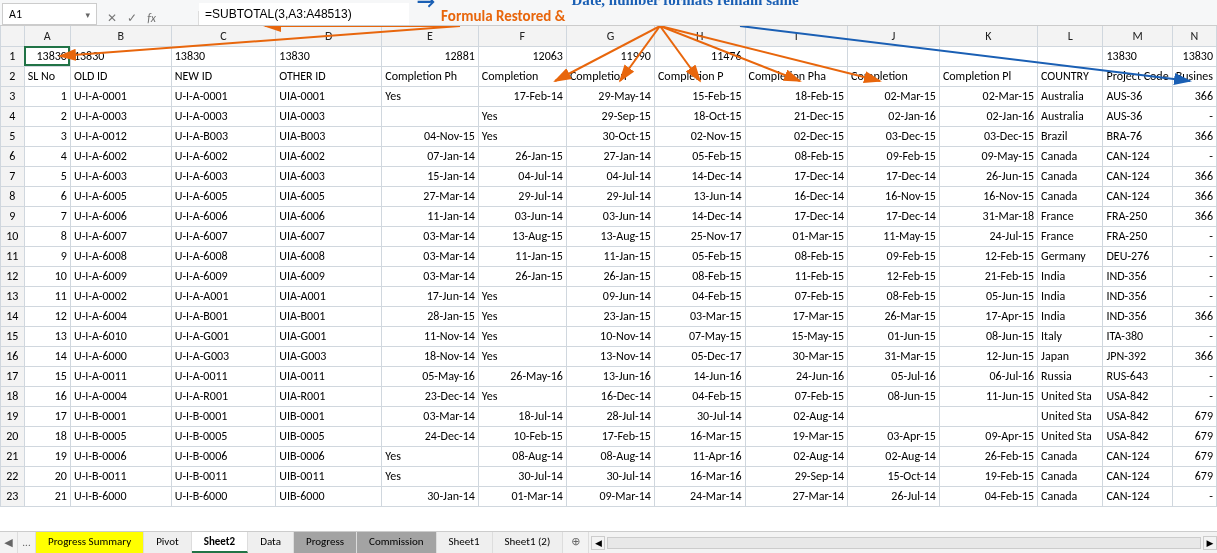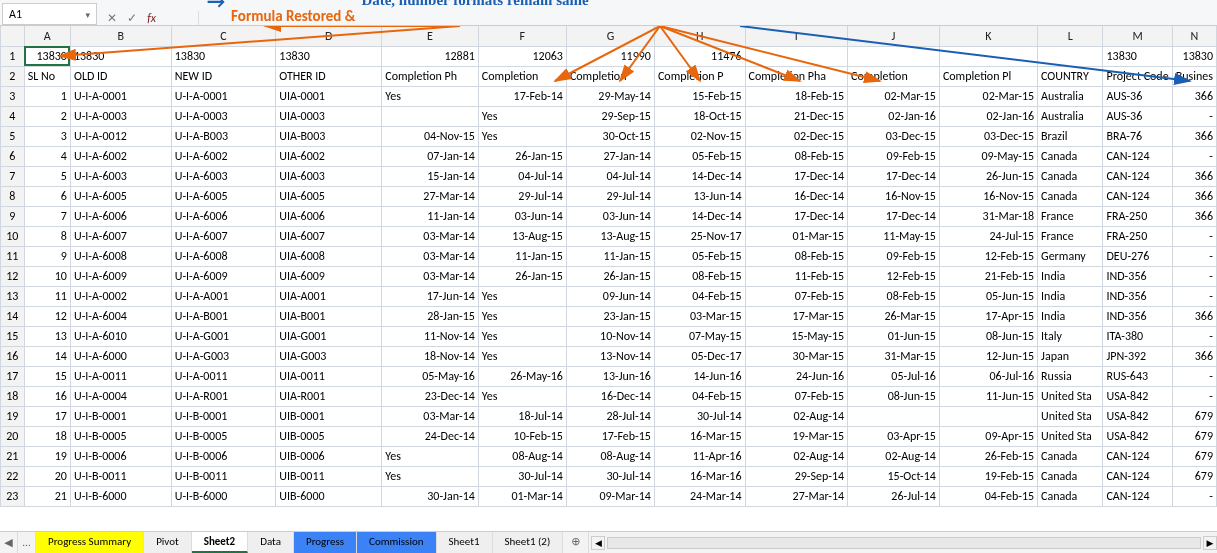--- a/index.html
+++ b/index.html
@@ -39,21 +39,21 @@
 .fx-group {
   display: flex;
   align-items: center;
   gap: 10px;
   min-width: 100px;
   border-right: 1px solid #ddd;
   padding: 0 8px;
   color: #777;
   font-size: 12px;
 }
-.fx-label { font-style: italic; color: #7f1d1d; }
+.fx-label { font-style: italic; color: #737373; }
 .formula-input {
   flex: 0 0 auto;
   height: 22px;
   border: none;
   background: #fff;
   padding: 0 6px;
   font-size: 12px;
   outline: none;
   width: 210px;
 }
@@ -138,21 +138,21 @@
   background: #efefef;
   cursor: pointer;
 }
 .tab.active {
   background: #fff;
   border-bottom: 2px solid #217346;
   font-weight: 600;
   padding-left: 12px;
 }
 .tab.yellow { background: #ffff00; }
-.tab.green { background: #3b82f6; }
+.tab.green { background: #a3a3a3; }
 .tabs .plus { padding: 3px 8px; color: #666; }
 .tabs .scrollbar {
   flex: 1;
   display: flex;
   align-items: center;
   justify-content: flex-start;
   background: #f3f3f3;
   border-left: 1px solid #ddd;
   padding-left: 2px;
   gap: 2px;
@@ -166,20 +166,21 @@
 <div class="formula-bar">
   <div class="name-box">
     <span>A1</span>
     <span class="chev">▾</span>
   </div>
   <div class="fx-group">
     <span>✕</span>
     <span>✓</span>
     <span class="fx-label">fx</span>
   </div>
+  <input class="formula-input" value="=SUBTOTAL(3,A3:A48513)" style="">
   <div class="annotation">
     <span class="arrow-right">→</span>
     <span class="anno1">Formula Restored &amp; </span>
     <span class="anno2">Date, number formats remain same</span>
   </div>
 </div>
 
 <div class="grid-wrap">
   <table class="grid">
     <colgroup>

